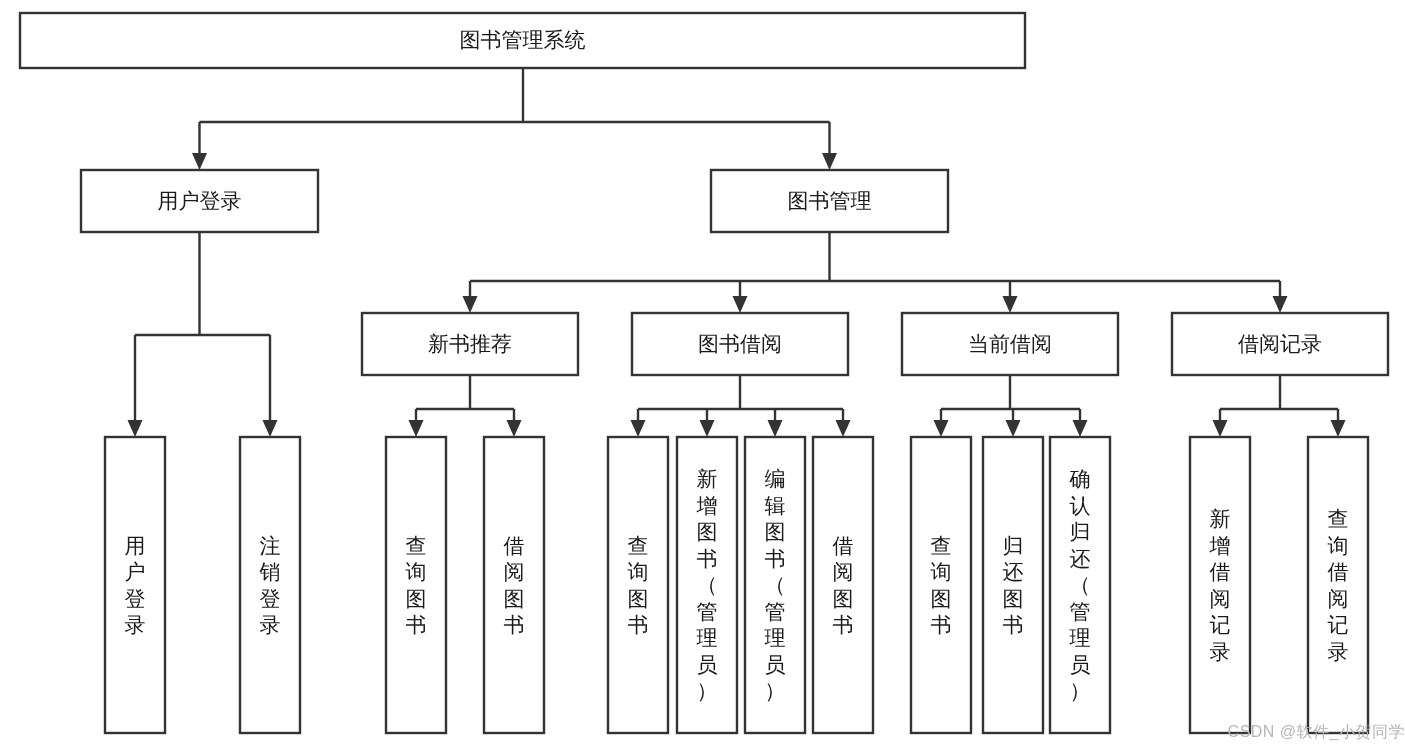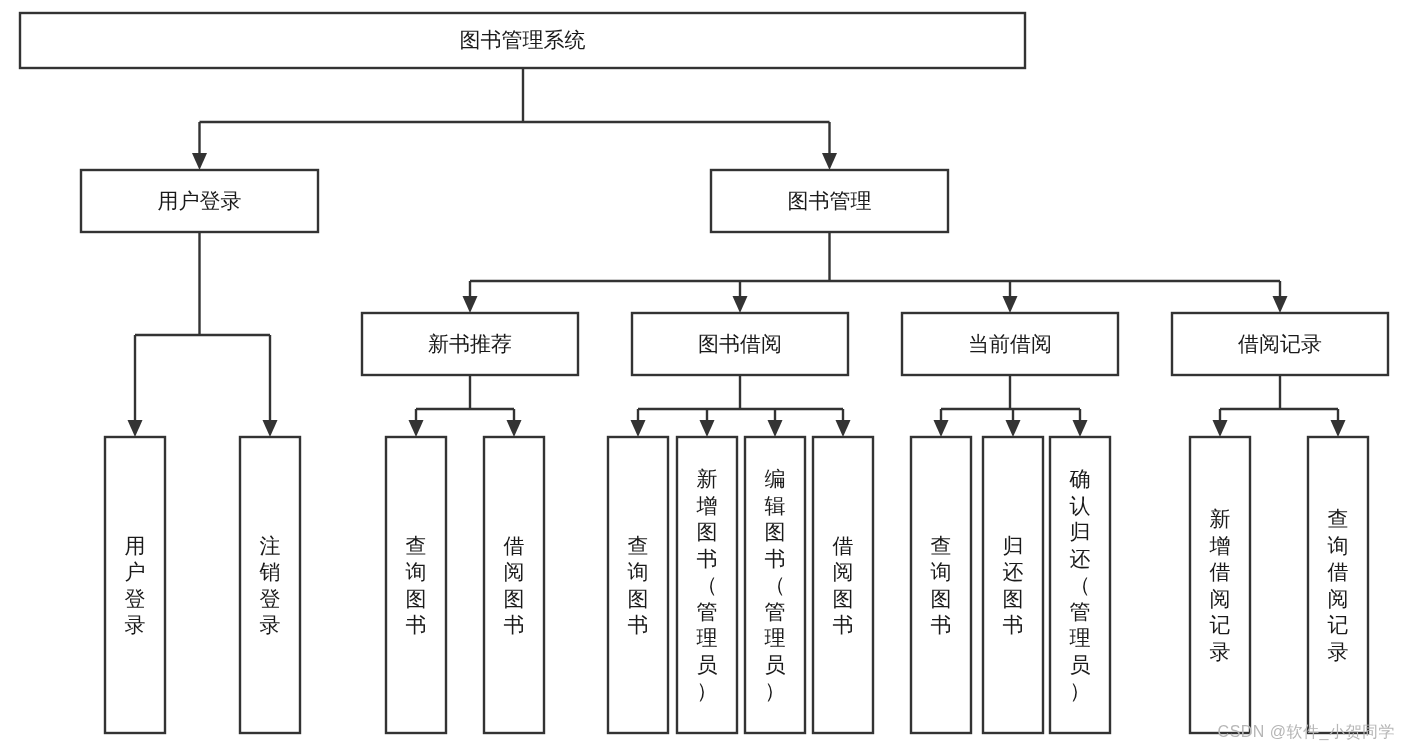--- a/index.html
+++ b/index.html
@@ -49,21 +49,21 @@
     dominant-baseline: middle;
   }
   .box-label-v {
     font-family: "Liberation Sans", "DejaVu Sans", sans-serif;
     font-size: 21px;
     fill: #1a1a1a;
     text-anchor: middle;
   }
   .watermark {
     position: absolute;
-    right: 10px;
+    right: 0;
     bottom: 4px;
     font-family: "Liberation Sans", "DejaVu Sans", sans-serif;
     font-size: 16px;
     color: #b6b6b6;
     white-space: nowrap;
     letter-spacing: 0.5px;
   }
 </style>
 </head>
 <body>

